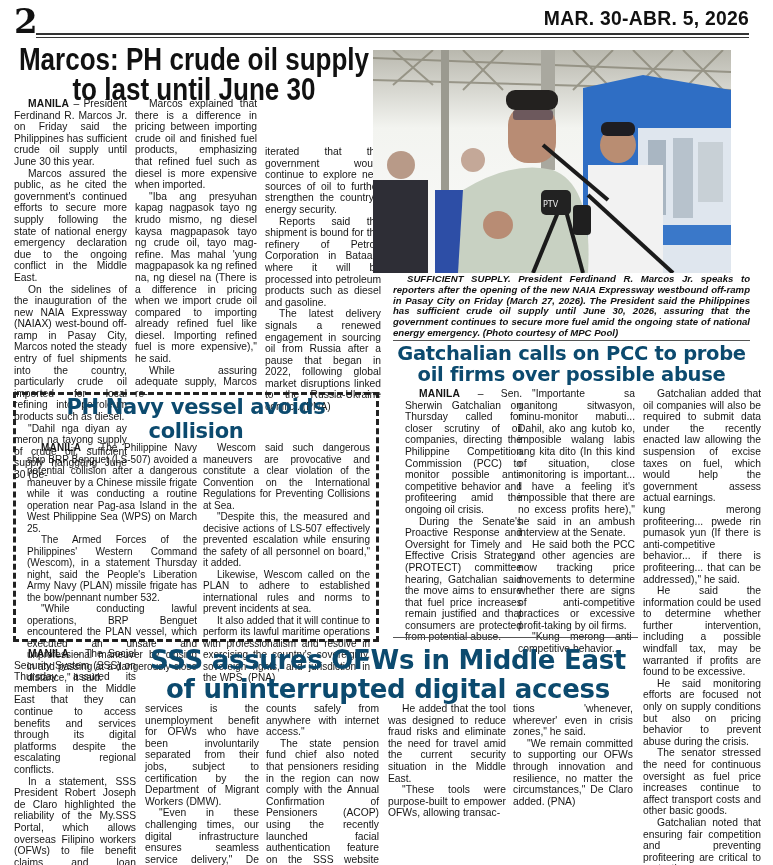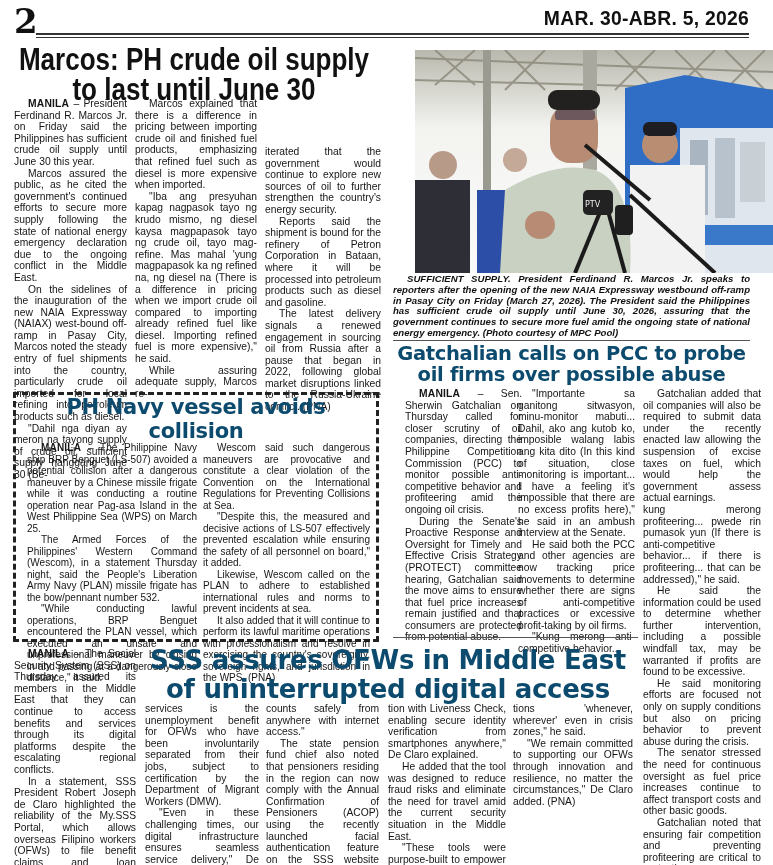--- a/index.html
+++ b/index.html
@@ -23,21 +23,21 @@
   
   .page-num { left: 14px; top: 2px; font-family: "DejaVu Serif", serif; font-weight: bold; font-size: 34px; line-height: 38px; }
   .date { right: 24px; top: 6px; font-family: "Liberation Sans", sans-serif; font-weight: bold; font-size: 21px; transform: scaleX(0.92); transform-origin: right; letter-spacing: 0.3px; }
   .rule-top { left: 36px; right: 24px; top: 33px; height: 5px; border-top: 2px solid #333; border-bottom: 1px solid #333; }
 
   
   .hl-narrow { font-family: "Liberation Sans", sans-serif; font-weight: bold; text-align: center; transform: scaleX(0.84); transform-origin: center; color: #111; }
   .hl-heavy { font-family: "DejaVu Sans", sans-serif; font-weight: bold; text-align: center; color: #0c4a6e; letter-spacing: -0.3px; }
 
   
-  .photo { left: 415px; top: 50px; width: 358px; height: 223px; overflow: hidden; background: #ec4899; }
+  .photo { left: 373px; top: 50px; width: 358px; height: 223px; overflow: hidden; background: #ec4899; }
   .caption { left: 393px; top: 274px; width: 357px; font-size: 9.6px; line-height: 10.8px; font-weight: bold; font-style: italic; text-align: justify; color: #111; }
   .caption .lead { padding-left: 14px; }
   .rule-cap { left: 393px; top: 340px; width: 357px; height: 0; border-top: 1.5px solid #555; }
 
   
   .dashbox { left: 13px; top: 392px; width: 366px; height: 250px; border: 3.5px dashed #222; }
   .rule-gat { left: 393px; top: 637px; width: 245px; border-top: 1.5px solid #555; }
 </style>
 </head>
 <body>
@@ -186,20 +186,19 @@
 <div class="col" style="left:145px; top:703px; width:114px;">
   <p style="text-indent:0">services is the unemployment benefit for OFWs who have been involuntarily separated from their jobs, subject to certification by the Department of Migrant Workers (DMW).</p>
   <p>"Even in these challenging times, our digital infrastructure ensures seamless service delivery," De Claro said. "Members in the Middle East need not worry; they can manage their ac-</p>
 </div>
 <div class="col" style="left:266px; top:703px; width:113px;">
   <p style="text-indent:0">counts safely from anywhere with internet access."</p>
   <p>The state pension fund chief also noted that pensioners residing in the region can now comply with the Annual Confirmation of Pensioners (ACOP) using the recently launched facial authentication feature on the SSS website (www.sss.gov.ph).</p>
 
 </div>
 <div class="col" style="left:388px; top:703px; width:118px;">
-  <p style="text-indent:0">tion with Liveness Check, enabling secure identity verification from smartphones anywhere," De Claro explained.</p>
   <p>He added that the tool was designed to reduce fraud risks and eliminate the need for travel amid the current security situation in the Middle East.</p>
   <p>"These tools were purpose-built to empower OFWs, allowing transac-</p>
 </div>
 <div class="col" style="left:513px; top:703px; width:120px;">
   <p style="text-indent:0">tions 'whenever, wherever' even in crisis zones," he said.</p>
   <p>"We remain committed to supporting our OFWs through innovation and resilience, no matter the circumstances," De Claro added. (PNA)</p>
 </div>
 
 </body></html>

